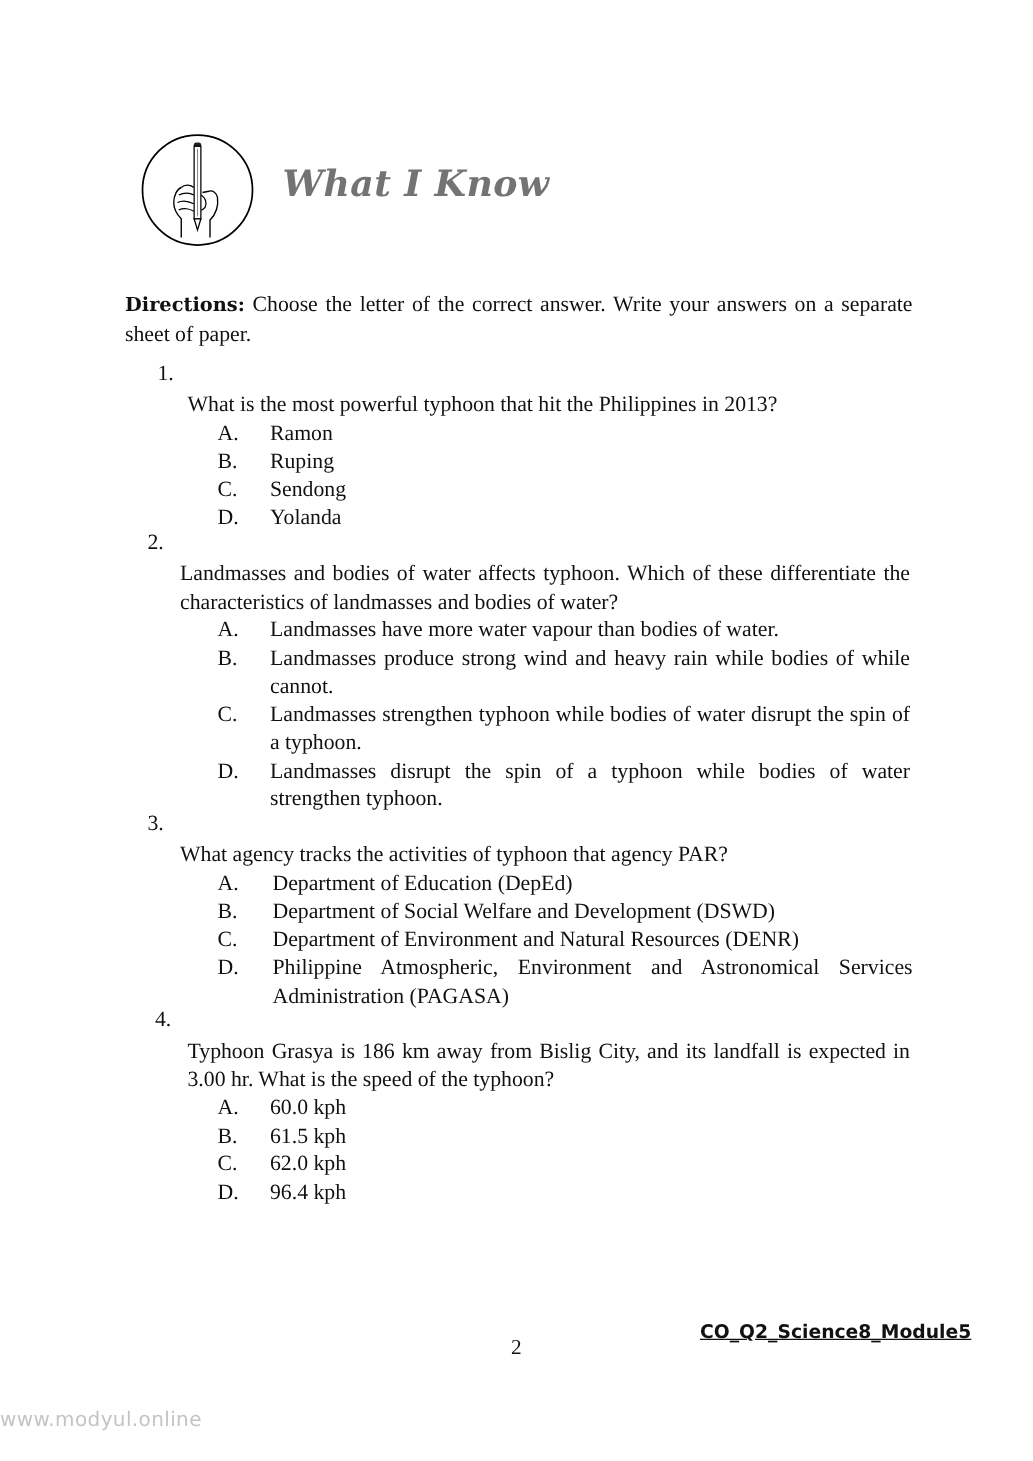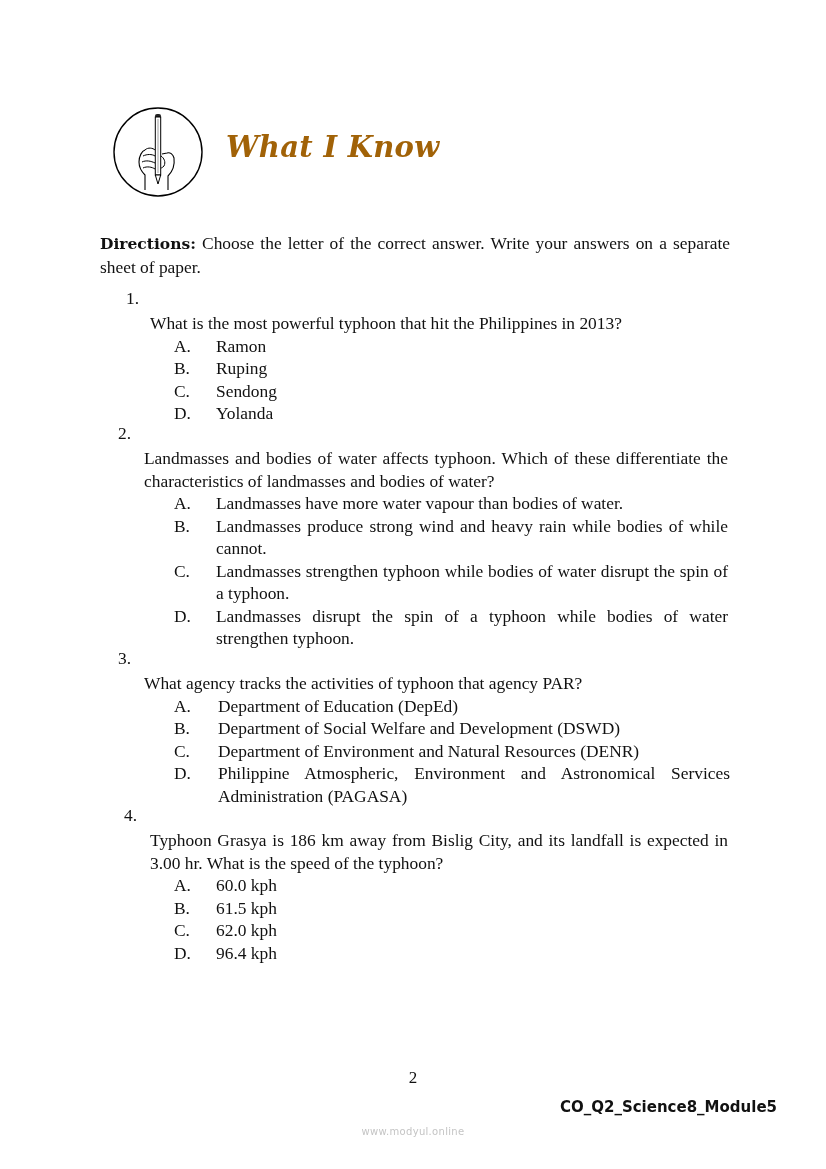--- a/index.html
+++ b/index.html
@@ -29,21 +29,21 @@
     }
     .header-title {
       position: absolute;
       left: 226px;
       top: 130px;
       font-family: "DejaVu Serif", "Liberation Serif", serif;
       font-weight: bold;
       font-style: italic;
       font-size: 29px;
       letter-spacing: 0.3px;
-      color: #a16207;
+      color: #737373;
     }
     .directions {
       position: absolute;
       left: 100px;
       top: 232px;
       width: 630px;
       font-family: "Liberation Serif", "DejaVu Serif", serif;
       font-size: 17.4px;
       line-height: 22.5px;
       text-align: justify;
@@ -109,33 +109,34 @@
       left: 0; right: 0;
       top: 1068px;
       text-align: center;
       font-family: "Liberation Serif", "DejaVu Serif", serif;
       font-size: 17px;
       color: #111;
     }
     .module-code {
       position: absolute;
       right: 49px;
-      top: 1098px;
+      top: 1056px;
       font-family: "DejaVu Sans", "Liberation Sans", sans-serif;
       font-weight: bold;
       font-size: 15px;
       color: #111;
+      text-decoration: underline;
     }
     .watermark {
       position: absolute;
       left: 0; right: 0;
       top: 1126px;
-      text-align: center;
+      text-align: left;
       font-family: "DejaVu Sans", "Liberation Sans", sans-serif;
-      font-size: 10px;
+      font-size: 16px;
       color: #c4c4c4;
       letter-spacing: 0.3px;
     }
   </style>
 </head>
 <body>
 
 <div class="page">
 
   <svg class="header-icon" viewBox="0 0 92 92">

